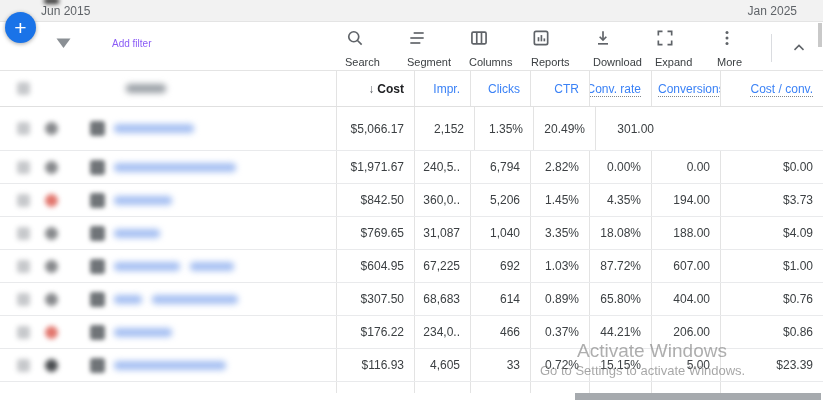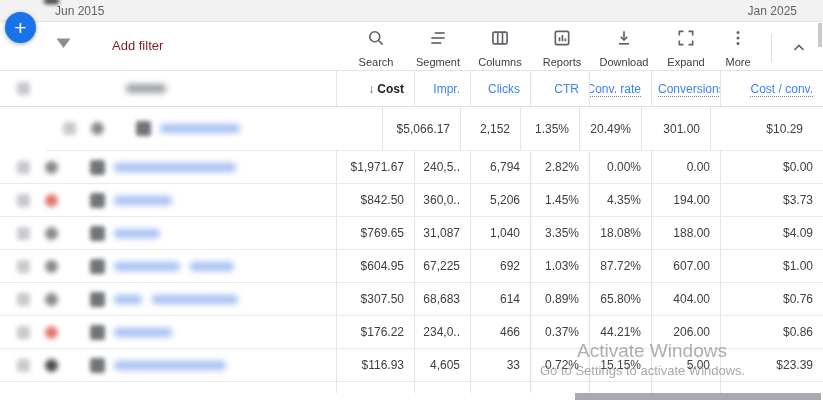--- a/index.html
+++ b/index.html
@@ -3,46 +3,46 @@
 <meta charset="utf-8">
 <style>
   * { margin:0; padding:0; box-sizing:border-box; }
   html,body { width:823px; height:401px; overflow:hidden; background:#fff;
               font-family:"Liberation Sans", sans-serif; position:relative; }
 
   
   .top-strip { position:absolute; left:0; top:0; width:823px; height:22px;
                background:#f2f2f2; border-bottom:1px solid #e4e4e4;
                display:flex; justify-content:space-between; align-items:center;
-               padding:0 26px 0 55px; color:#5f6368; font-size:12px; }
+               padding:0 26px 0 41px; color:#5f6368; font-size:12px; }
   .smudge { position:absolute; left:44px; top:-2px; width:15px; height:6px;
             background:#3a3a3a; filter:blur(2px); border-radius:2px; }
 
   
   .fab { position:absolute; left:5px; top:12px; width:31px; height:31px;
          border-radius:50%; background:#1a73e8; color:#fff; font-size:21px;
          display:flex; align-items:center; justify-content:center;
          box-shadow:0 1px 4px rgba(0,0,0,.35); z-index:5; line-height:1; }
 
   
   .controls { position:absolute; left:0; top:22px; width:823px; height:48px; background:#fff; }
   .funnel { position:absolute; left:55px; top:15px; }
-  .addfilter { position:absolute; left:112px; top:16px; font-size:13px; color:#7f1d1d; }
+  .addfilter { position:absolute; left:112px; top:16px; font-size:10px; color:#8b5cf6; }
   .toolbar { position:absolute; left:345px; top:3px; display:flex; align-items:center; height:46px; }
-  .titem { width:62px; display:flex; flex-direction:column; align-items:center; gap:8px; cursor:pointer; }
+  .titem { width:62px; display:flex; flex-direction:column; align-items:flex-start; gap:8px; cursor:pointer; }
   .titem.narrow { width:42px; }
   .titem .tlabel { font-size:11px; color:#3c4043; white-space:nowrap; }
   .tdivider { width:1px; height:28px; background:#dadce0; margin:0 10px 0 12px; }
   .collapse { width:34px; display:flex; justify-content:center; }
 
   
   .table { position:absolute; left:0; top:70px; width:823px; }
   .tr { display:flex; border-bottom:1px solid #e9eaec; height:33px; align-items:stretch; }
   .tr.thead { height:37px; border-top:1px solid #e4e4e4; border-bottom:1px solid #e0e0e0; }
-  .tr.first { height:44px;margin-left:46px; }
+  .tr.first { height:44px; }
   .tr.ghost { height:11px; border-bottom:none; }
   .td-name { width:336px; display:flex; align-items:center; }
   .td { border-left:1px solid #e3e3e3; display:flex; align-items:center;
         justify-content:flex-end; padding-right:10px; font-size:12px; color:#3c4043;
         white-space:nowrap; overflow:hidden; }
   .cw0{width:78px} .cw1{width:56px} .cw2{width:60px} .cw3{width:59px}
   .cw4{width:62px} .cw5{width:69px} .cw6{width:103px}
   .th { color:#3b82f6; font-size:12px; }
   .th .dotted { text-decoration:underline dotted #80868b; text-underline-offset:3px; }
   .th.costh { color:#202124; font-weight:bold; }
@@ -215,21 +215,20 @@
       <span class="chk"></span>
       <span class="dot st-grey"></span>
       <span class="typeicon"></span>
       <span class="namebar" style="width:80px"></span>
     </div>
     <div class="td cw0">$5,066.17</div>
     <div class="td cw2">2,152</div>
     <div class="td cw3">1.35%</div>
     <div class="td cw4">20.49%</div>
     <div class="td cw5">301.00</div>
-    <div class="td cw6">$10.29</div>
   </div>
 
   <div class="tr">
     <div class="td-name">
       <span class="chk"></span>
       <span class="dot st-grey"></span>
       <span class="typeicon"></span>
       <span class="namebar" style="width:122px"></span>
     </div>
     <div class="td cw0">$1,971.67</div>

